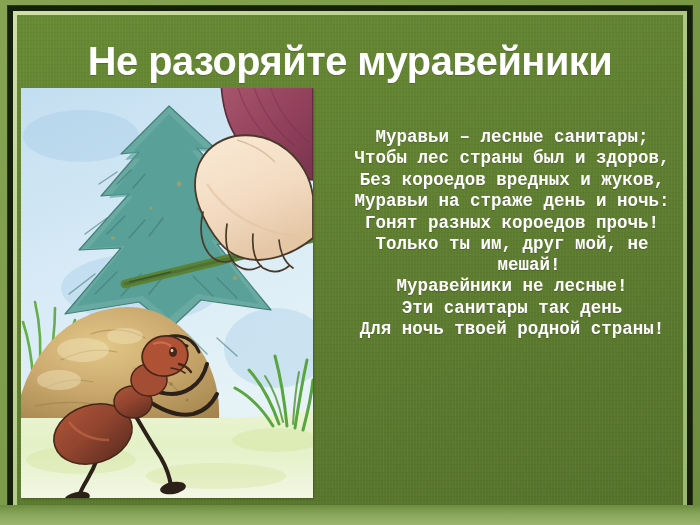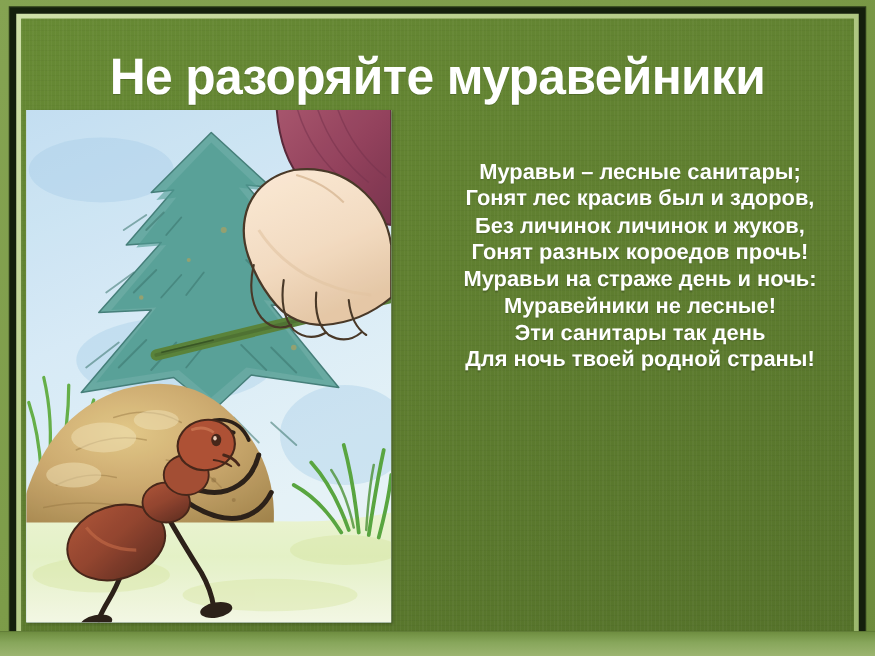--- a/index.html
+++ b/index.html
@@ -71,20 +71,21 @@
 
   
   .poem{
     position:absolute;left:330px;top:112px;width:330px;
     color:#ffffff;
     font-size:17.5px;
     font-weight:bold;
     line-height:1.17;
     text-align:center;
     text-shadow:0 1px 1px rgba(0,0,0,.20);
+    font-family:Liberation Mono, monospace;
   }
   .poem .ln{
     display:block;
     padding-left:34px;
     text-indent:-34px;
     margin-bottom:1px;
   }
 </style>
 </head>
 <body>
@@ -280,24 +281,25 @@
         </g>
 
         <g opacity=".07">
           <rect x="0" y="0" width="292" height="410" fill="#ffffff"></rect>
         </g>
       </svg>
     </div>
 
     <div class="poem">
       <span class="ln">Муравьи – лесные санитары;</span>
-      <span class="ln">Гонят лес красив был и здоров,</span>
-      <span class="ln">Без личинок личинок и жуков,</span>
+      <span class="ln">Чтобы лес страны был и здоров,</span>
+      <span class="ln">Без короедов вредных и жуков,</span>
+      <span class="ln">Муравьи на страже день и ночь:</span>
       <span class="ln">Гонят разных короедов прочь!</span>
-      <span class="ln">Муравьи на страже день и ночь:</span>
+      <span class="ln">Только ты им, друг мой, не мешай!</span>
       <span class="ln">Муравейники не лесные!</span>
       <span class="ln">Эти санитары так день</span>
       <span class="ln">Для ночь твоей родной страны!</span>
     </div>
 
   </div>
 
   <div class="frame-bottom-line"></div>
   <div class="frame-bottom-band"></div>
 </div>

